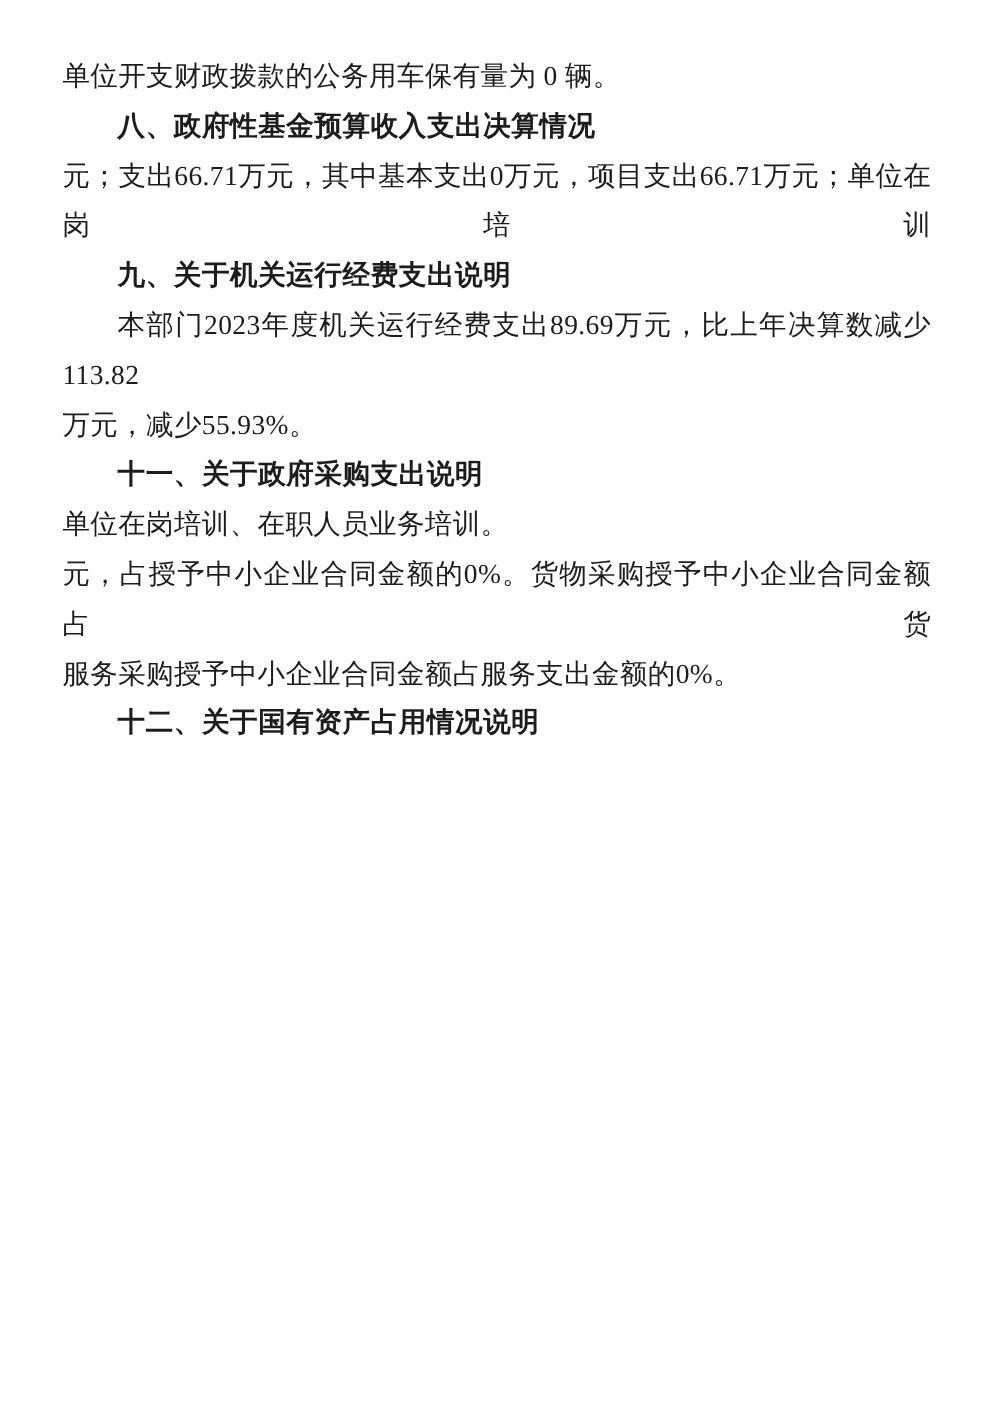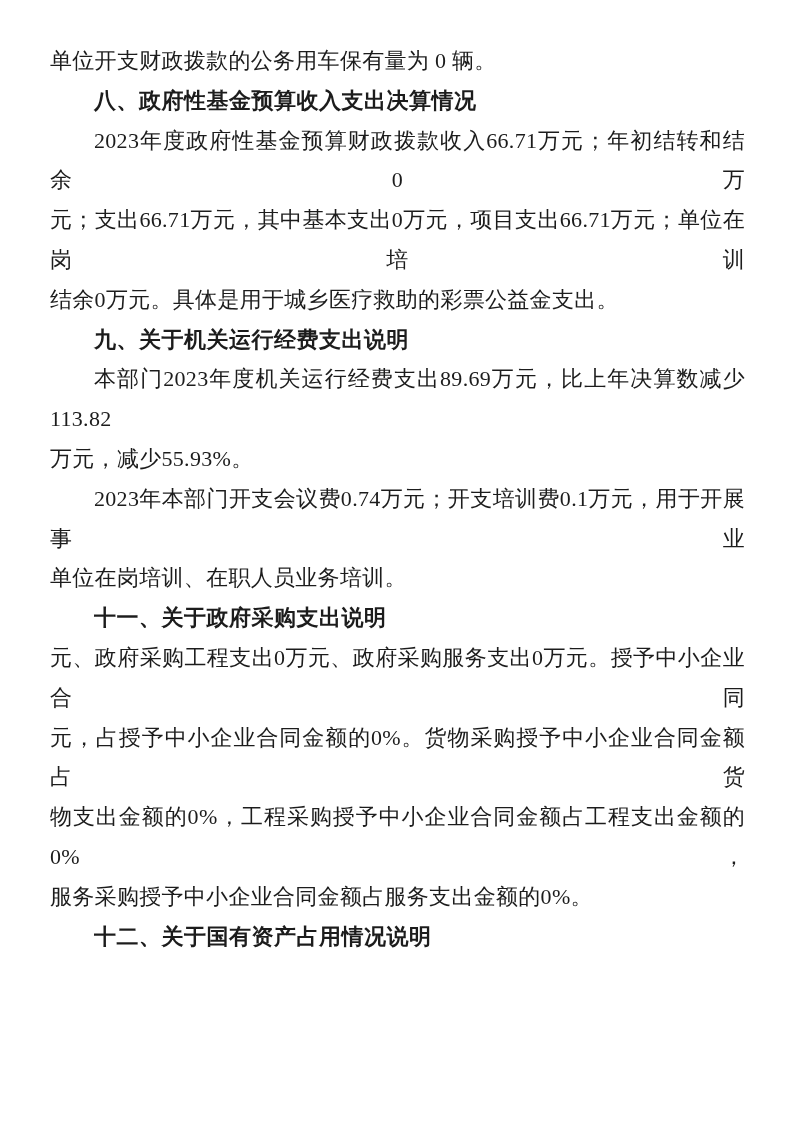--- a/index.html
+++ b/index.html
@@ -42,28 +42,23 @@
     text-align-last: left;
     letter-spacing: 0.5px;
   }
 </style>
 </head>
 <body>
 
 <div class="page">
   <div class="line body-end">单位开支财政拨款的公务用车保有量为 0 辆。</div>
   <div class="line heading indent">八、政府性基金预算收入支出决算情况</div>
-  <div class="line body indent">2023年度政府性基金预算财政拨款收入66.71万元；年初结转和结余0万</div>
   <div class="line body">元；支出66.71万元，其中基本支出0万元，项目支出66.71万元；单位在岗培训</div>
-  <div class="line body-end">结余0万元。具体是用于城乡医疗救助的彩票公益金支出。</div>
   <div class="line heading indent">九、关于机关运行经费支出说明</div>
   <div class="line body indent">本部门2023年度机关运行经费支出89.69万元，比上年决算数减少113.82</div>
   <div class="line body-end">万元，减少55.93%。</div>
-  <div class="line body indent">2023年本部门开支会议费0.74万元；开支培训费0.1万元，用于开展事业</div>
+  <div class="line heading indent">十一、关于政府采购支出说明</div>
   <div class="line body-end">单位在岗培训、在职人员业务培训。</div>
-  <div class="line heading indent">十一、关于政府采购支出说明</div>
-  <div class="line body">元、政府采购工程支出0万元、政府采购服务支出0万元。授予中小企业合同</div>
   <div class="line body">元，占授予中小企业合同金额的0%。货物采购授予中小企业合同金额占货</div>
-  <div class="line body">物支出金额的0%，工程采购授予中小企业合同金额占工程支出金额的0%，</div>
   <div class="line body-end">服务采购授予中小企业合同金额占服务支出金额的0%。</div>
   <div class="line heading indent">十二、关于国有资产占用情况说明</div>
 
 </div>
 
 </body></html>

